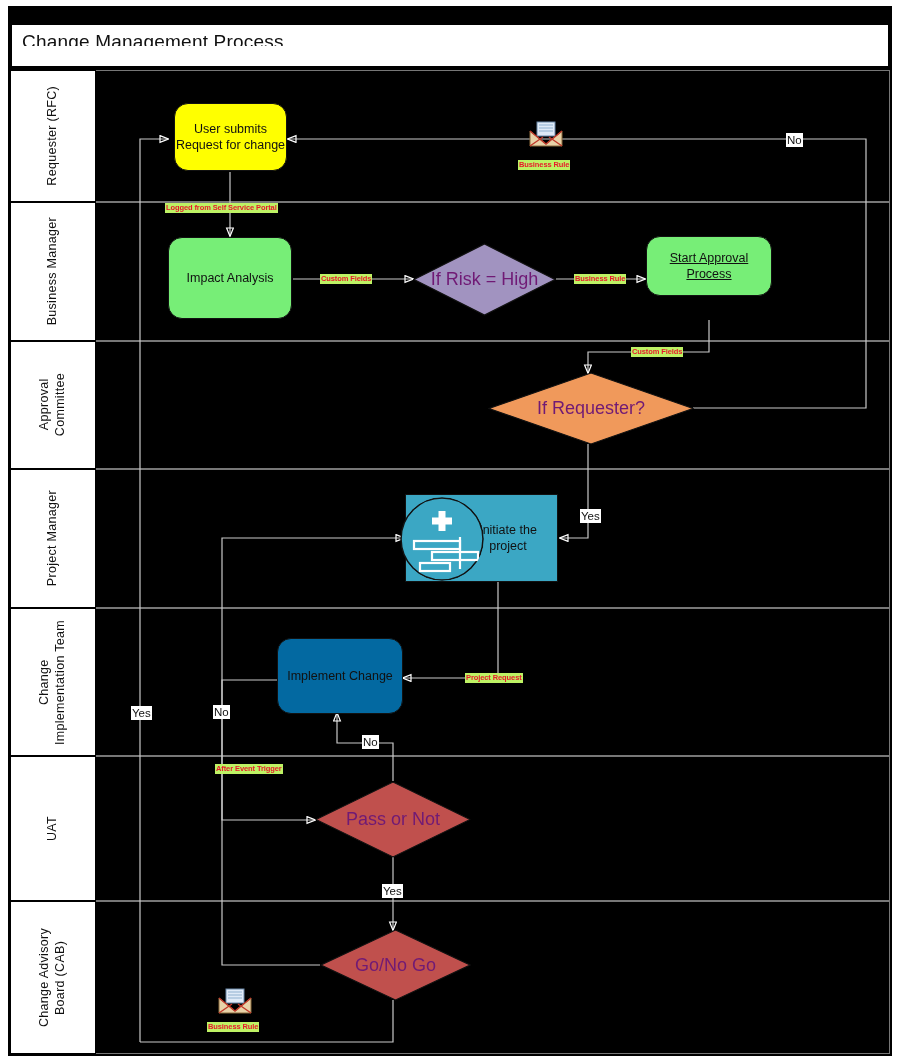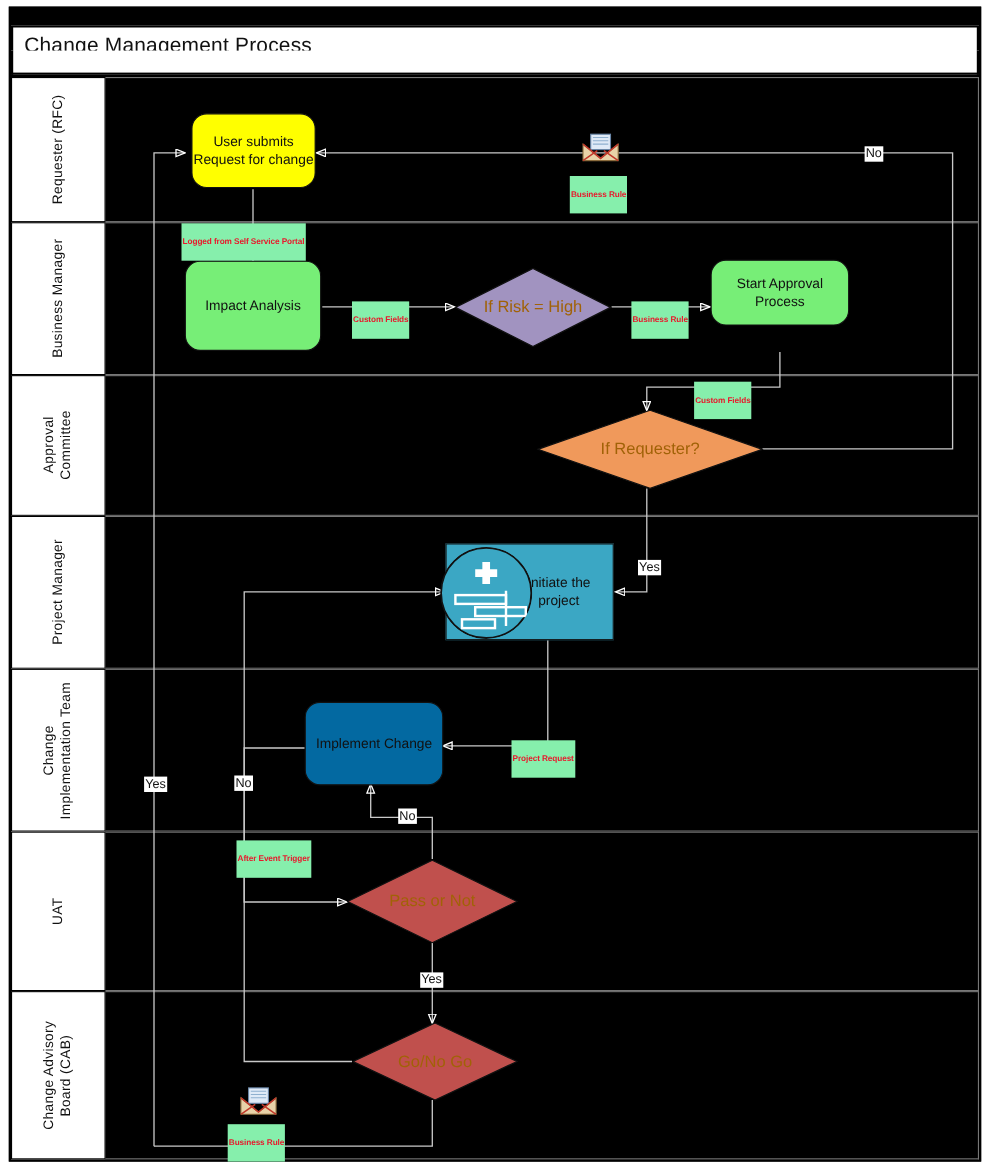--- a/index.html
+++ b/index.html
@@ -23,24 +23,24 @@
   .lane-body{position:absolute;left:96px;width:794px;background:#000;border:1px solid #777;border-left:none;box-sizing:border-box;}
 
   
   #wires{position:absolute;left:0;top:0;width:900px;height:1062px;pointer-events:none;}
 
   
   .node{position:absolute;box-sizing:border-box;display:flex;align-items:center;justify-content:center;text-align:center;color:#111;}
   .rrect{border:1.6px solid #111;border-radius:14px;font-size:12.5px;line-height:1.28;}
   .rect{border:1.4px solid #111;font-size:12.5px;line-height:1.28;}
   .diamond-wrap{position:absolute;}
-  .diamond-wrap .lbl{position:absolute;left:0;top:0;width:100%;height:100%;display:flex;align-items:center;justify-content:center;font-size:15px;color:#a16207;text-align:center;}
-
-  
-  .chip{position:absolute;background:#86efac;color:#e8192c;font-size:7.5px;font-weight:bold;padding:12px 1px;white-space:nowrap;line-height:1.35;letter-spacing:-.1px;}
+  .diamond-wrap .lbl{position:absolute;left:0;top:0;width:100%;height:100%;display:flex;align-items:center;justify-content:center;font-size:18px;color:#701a75;text-align:center;}
+
+  
+  .chip{position:absolute;background:#bef264;color:#e8192c;font-size:7.5px;font-weight:bold;padding:0 1px;white-space:nowrap;line-height:1.35;letter-spacing:-.1px;}
   .chip-b{position:absolute;background:#fff;color:#111;font-size:11.5px;padding:0 1px;white-space:nowrap;line-height:1.25;}
 
   
   .env{position:absolute;width:36px;height:28px;}
 
   .icon-proj{position:absolute;border-radius:50%;background:#3ba7c4;border:1.6px solid #111;}
 </style>
 </head>
 <body>
 
@@ -134,21 +134,21 @@
     <div style="white-space:pre-line;">Impact Analysis</div>
   </div>
 
   <div class="diamond-wrap" style="left:413px;top:243px;width:143px;height:73px;">
     <svg width="143" height="73">
         <polygon points="71.5,1 142,36.5 71.5,72 1,36.5" fill="#A193C0" stroke="#111" stroke-width="1.2"></polygon>
       </svg>
     <div class="lbl">If Risk = High</div>
   </div>
 
-  <div class="node rrect" style="left:646px;top:236px;width:126px;height:60px;background:#77EE77;">
+  <div class="node rrect" style="left:646px;top:236px;width:126px;height:60px;background:#77EE77;text-decoration:underline;">
     <div style="white-space:pre-line;">Start Approval
 Process</div>
   </div>
 
   <div class="diamond-wrap" style="left:488px;top:372px;width:206px;height:73px;">
     <svg width="206" height="73">
         <polygon points="103,1 205,36.5 103,72 1,36.5" fill="#F0995B" stroke="#111" stroke-width="1.1"></polygon>
       </svg>
     <div class="lbl">If Requester?</div>
   </div>

